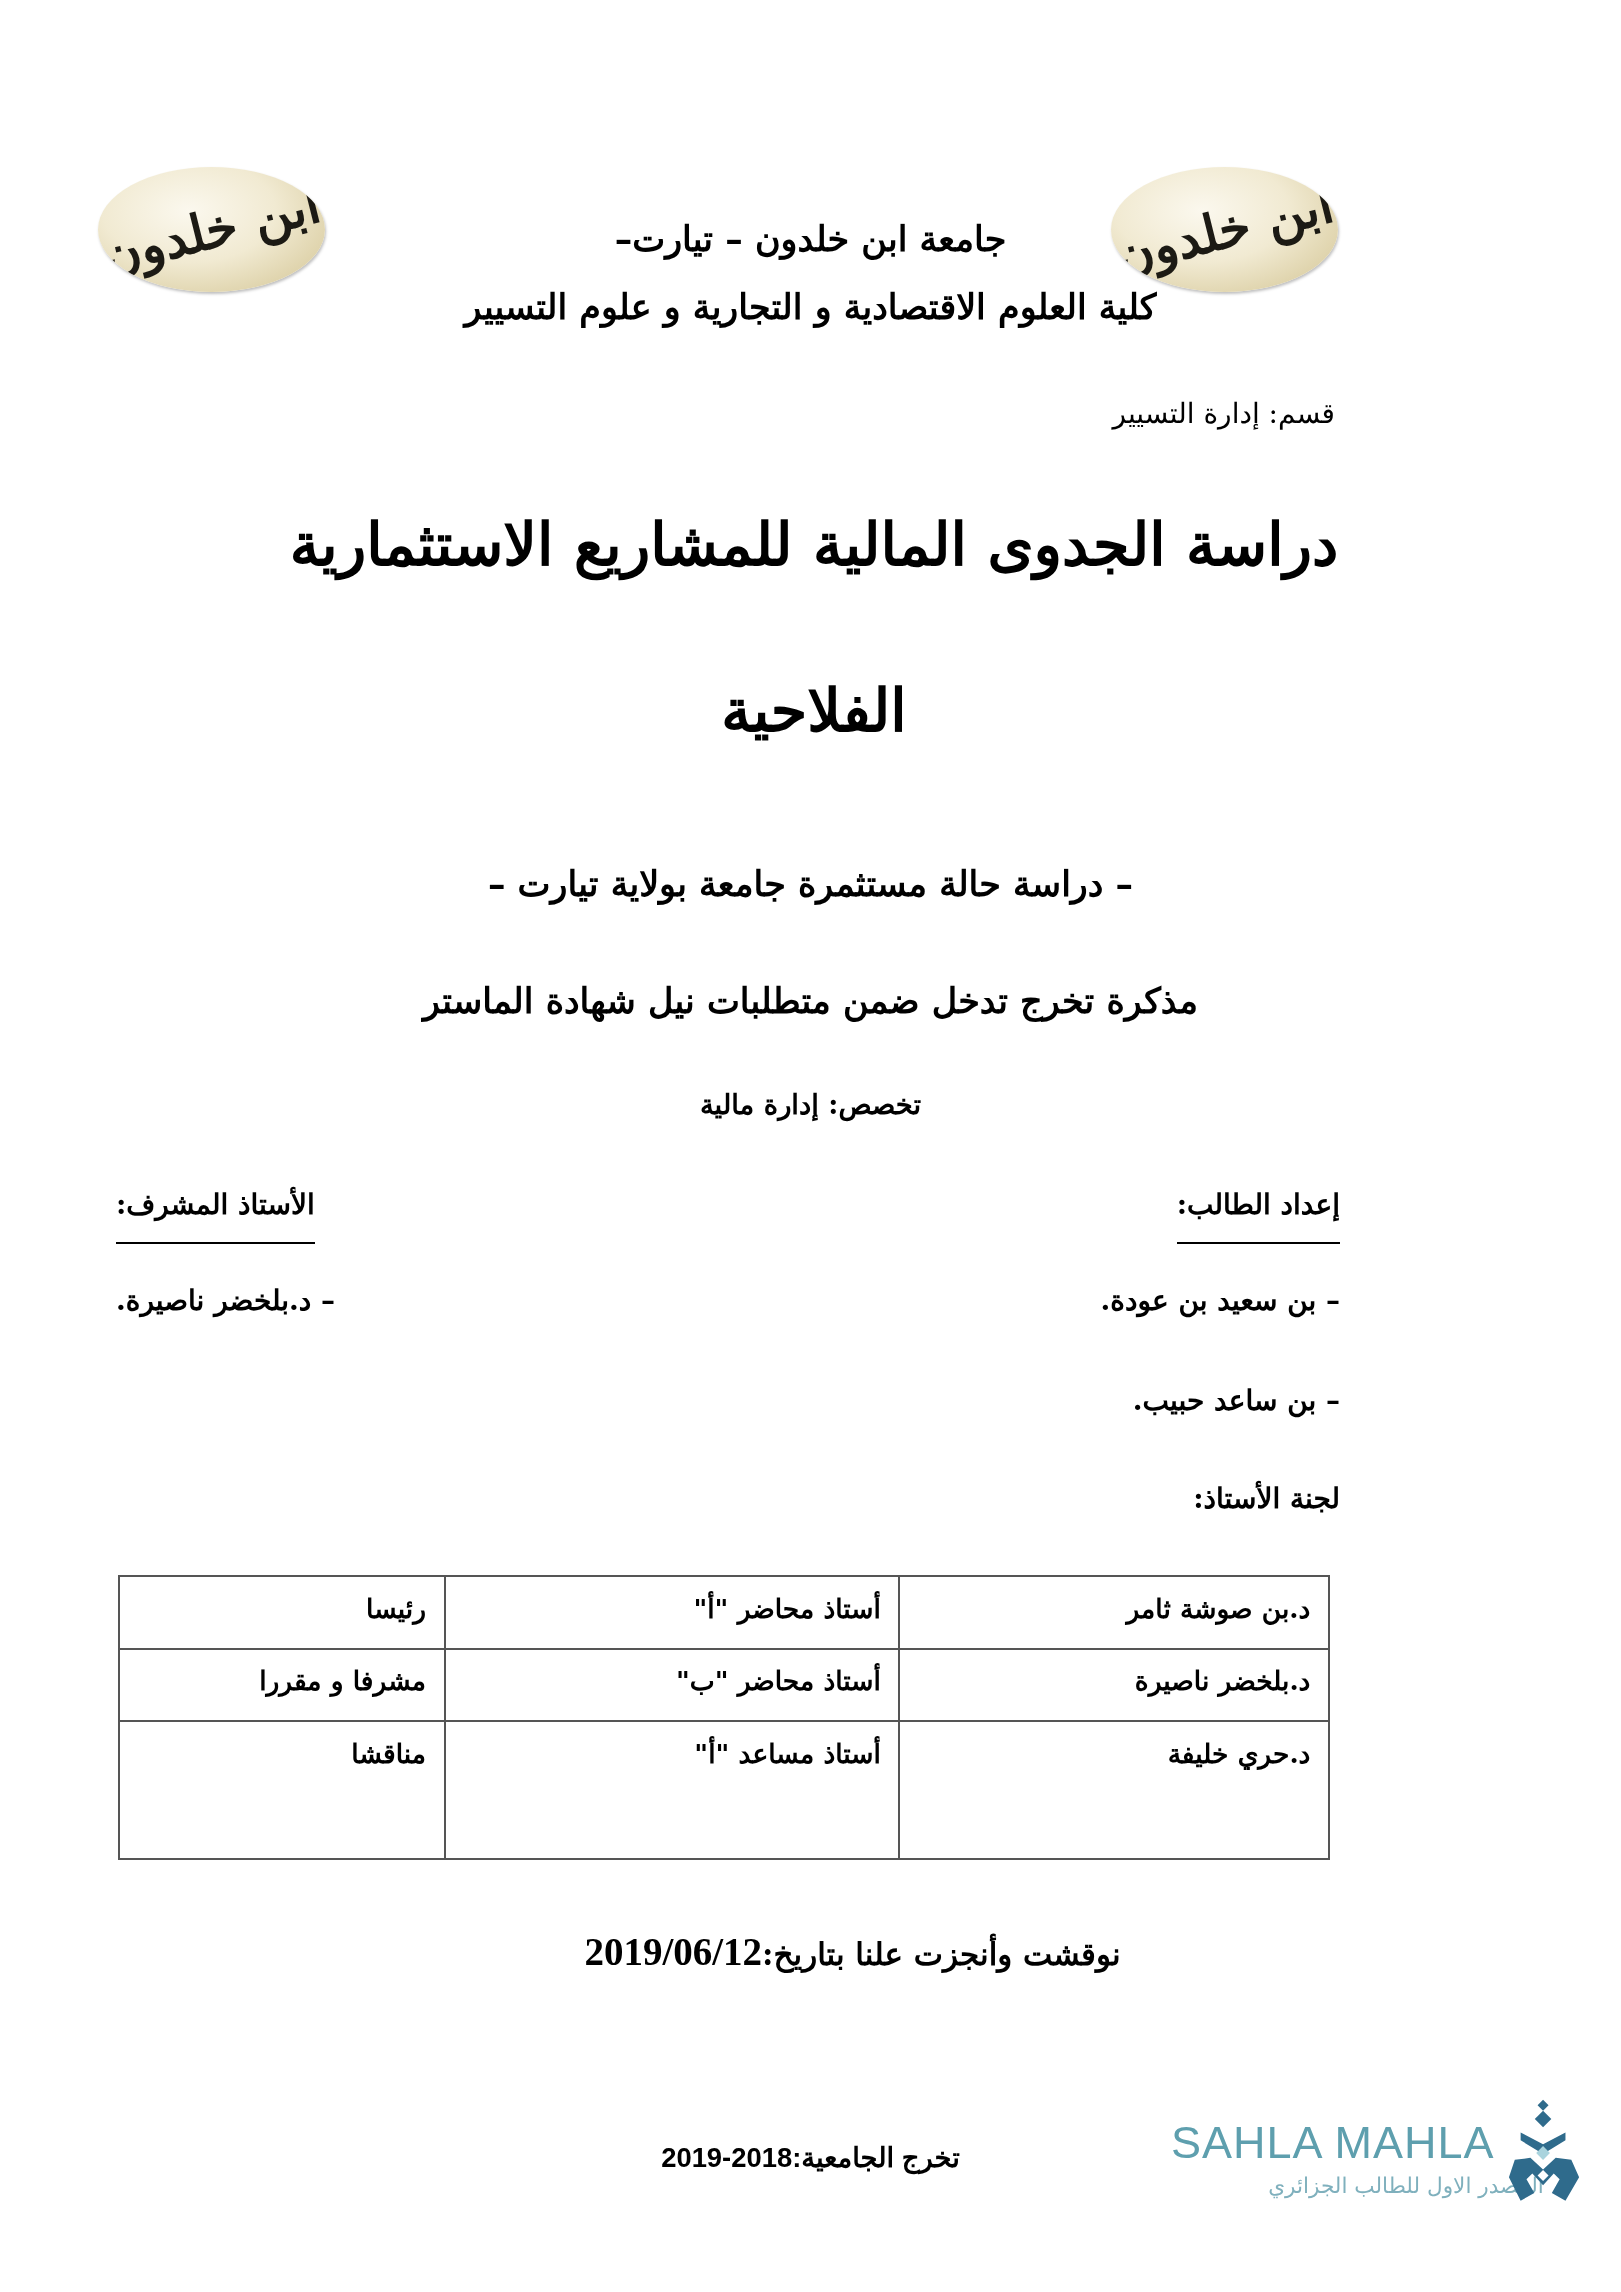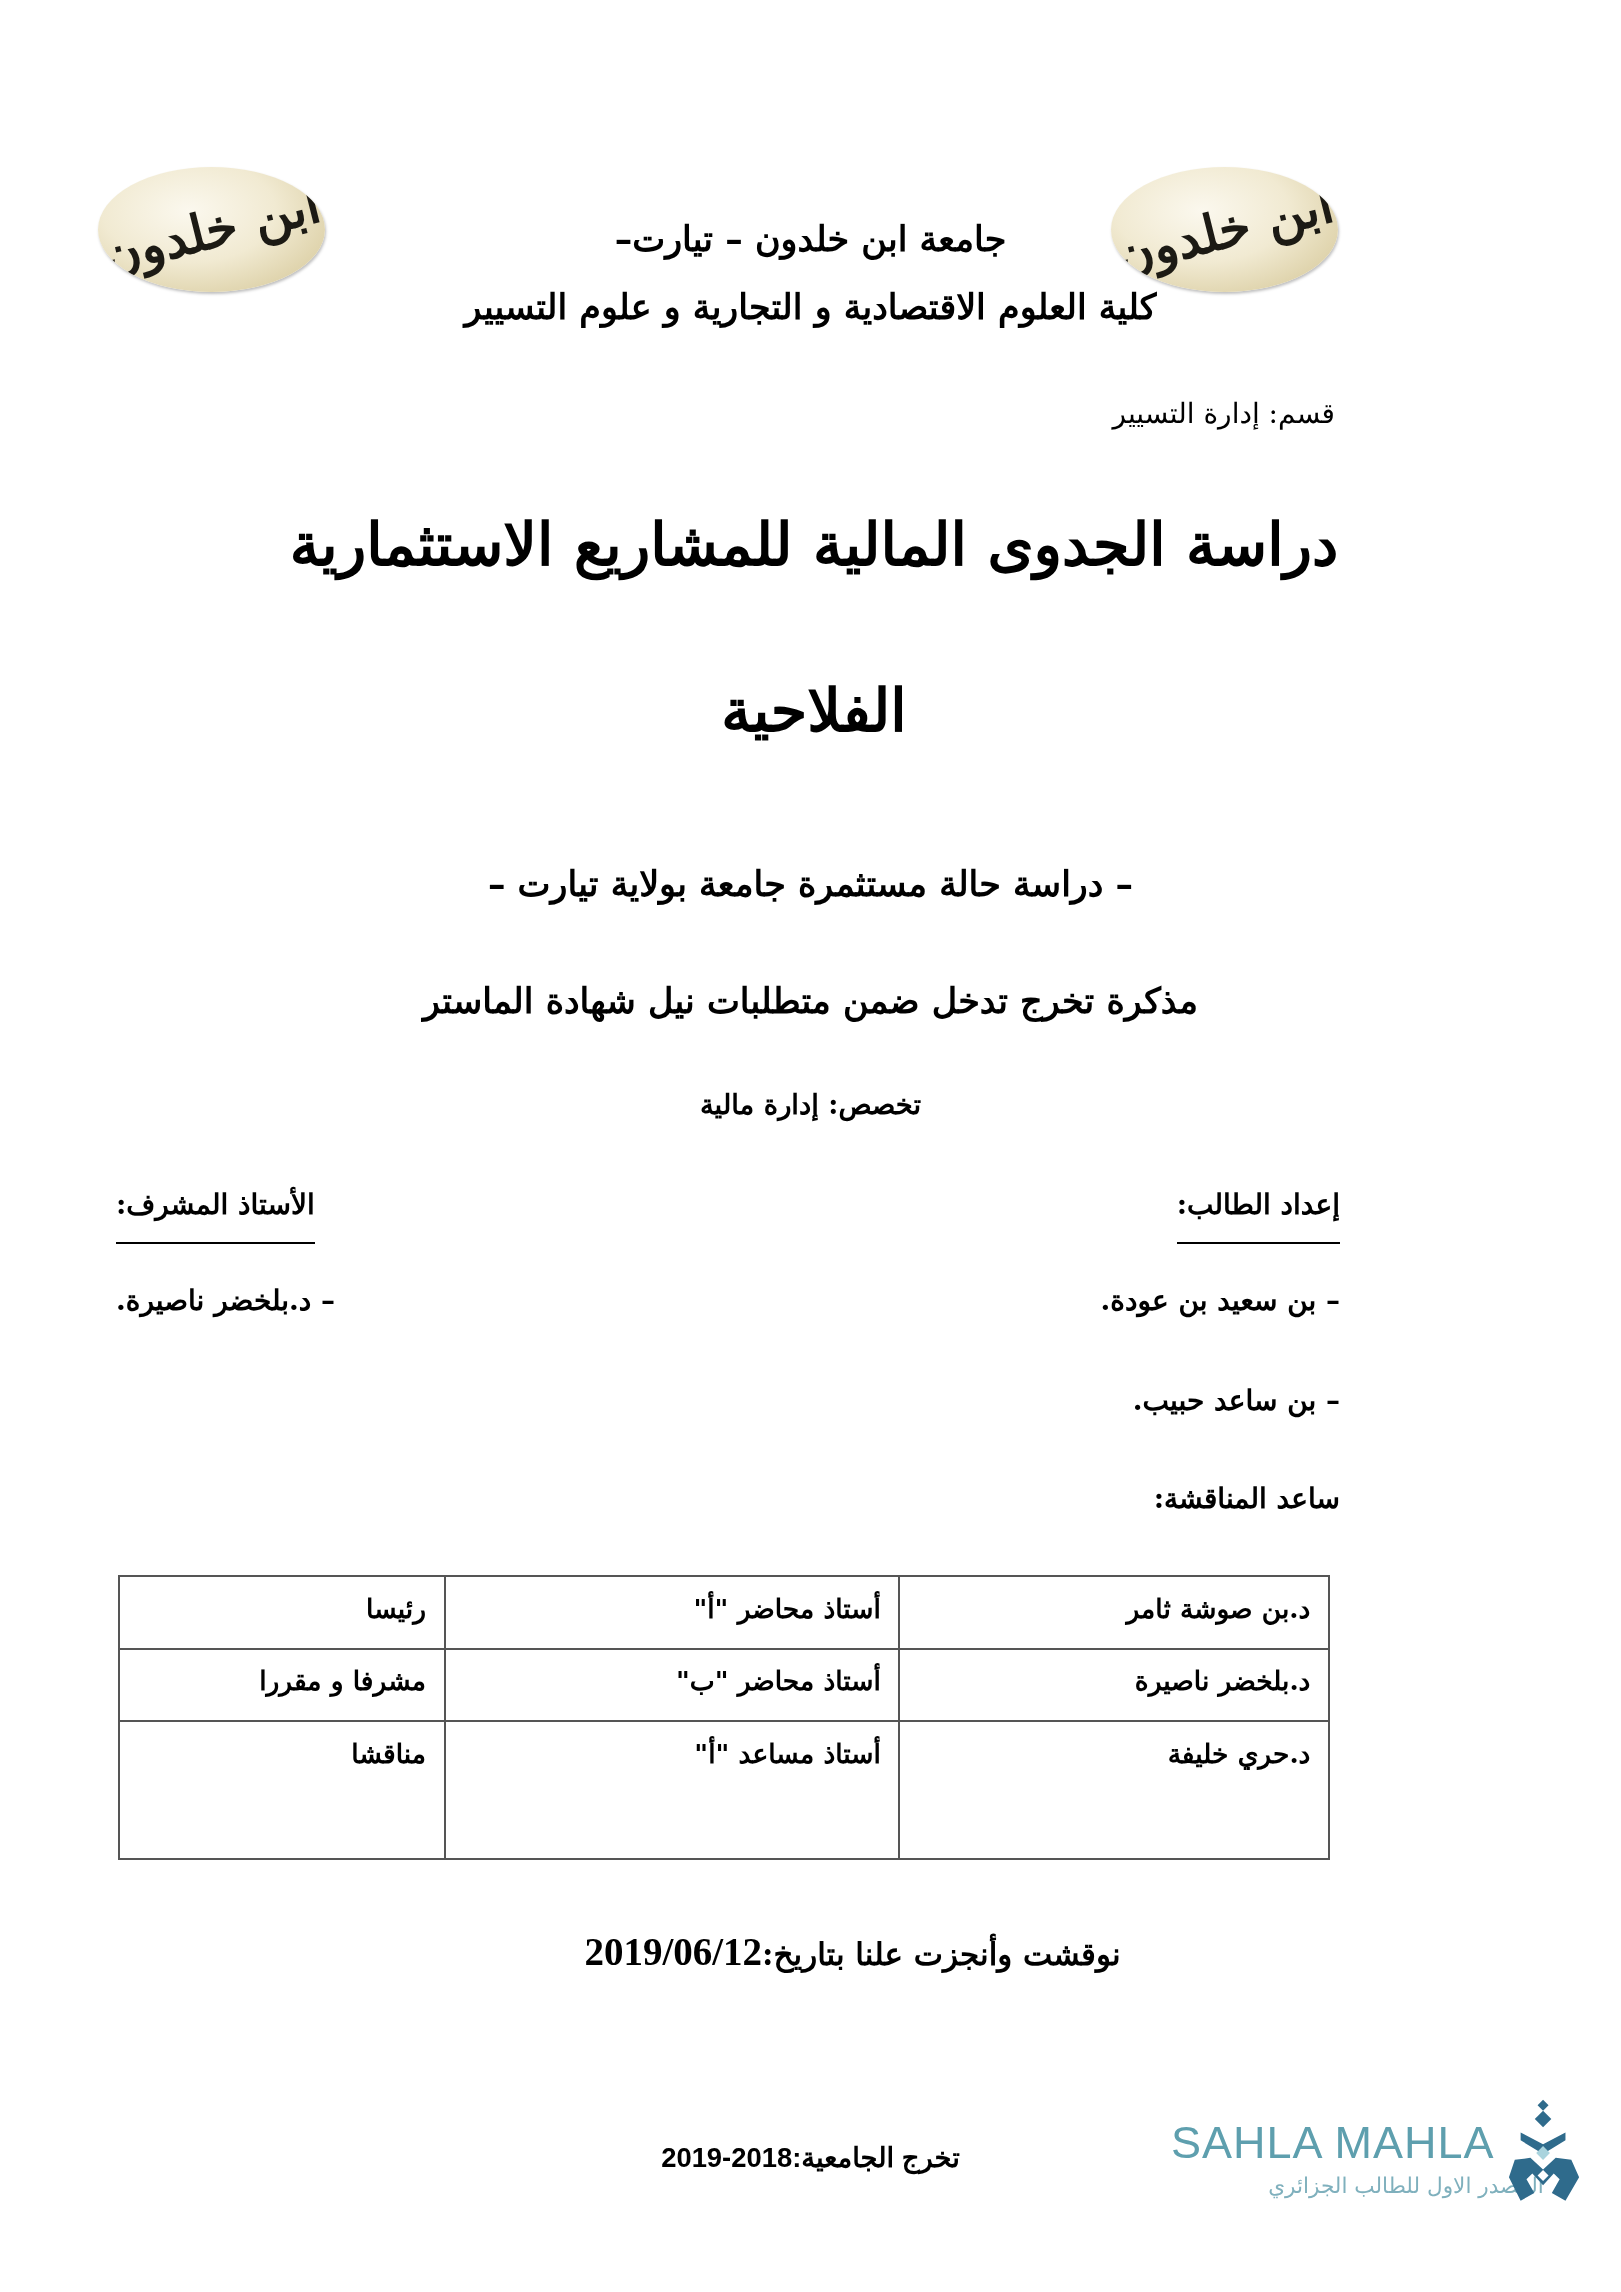--- a/index.html
+++ b/index.html
@@ -90,21 +90,21 @@
 <div class="abs rtl center sub2">مذكرة تخرج تدخل ضمن متطلبات نيل شهادة الماستر</div>
 <div class="abs rtl center spec">تخصص: إدارة مالية</div>
 
 <div class="abs rtl label-u students-label">إعداد الطالب:</div>
 <div class="abs rtl label-u supervisor-label">الأستاذ المشرف:</div>
 
 <div class="abs rtl name student1">– بن سعيد بن عودة.</div>
 <div class="abs rtl name supervisor1">– د.بلخضر ناصيرة.</div>
 <div class="abs rtl name student2">– بن ساعد حبيب.</div>
 
-<div class="abs rtl committee-label">ساعد المناقشة:</div>
+<div class="abs rtl committee-label">لجنة الأستاذ:</div>
 
 <table class="committee">
   <tbody>
       <tr class="r1">
     <td class="c-name">د.بن صوشة ثامر</td>
     <td class="c-rank">أستاذ محاضر "أ"</td>
     <td class="c-role">رئيسا</td>
   </tr>
   <tr class="r2">
     <td class="c-name">د.بلخضر ناصيرة</td>

